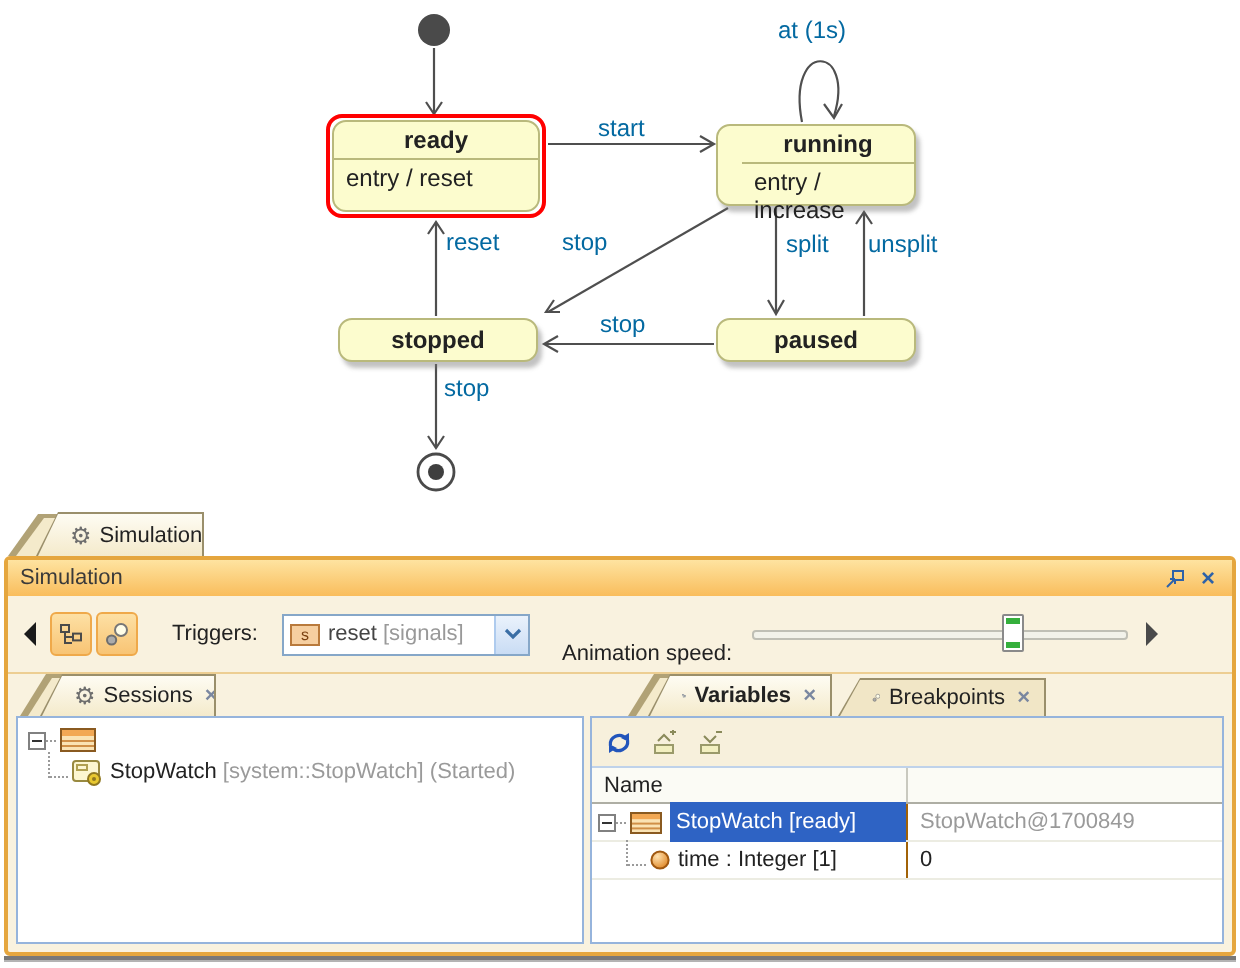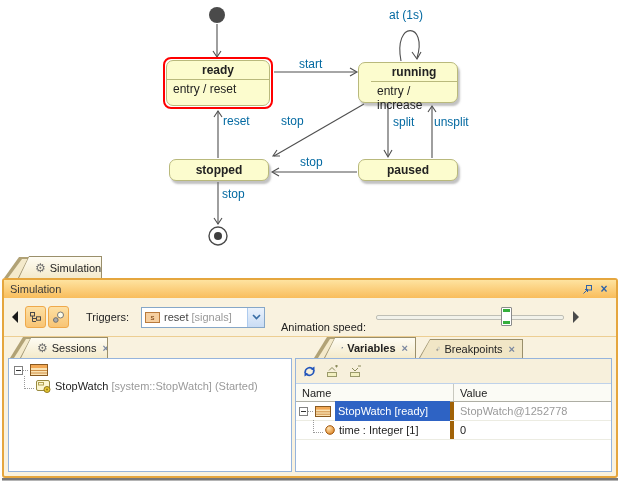--- a/index.html
+++ b/index.html
@@ -103,21 +103,21 @@
 
   #vars-toolbar{height:24px;background:#F7F0DC;border-bottom:1px solid #BFD2EA;display:flex;
       align-items:center;gap:9px;padding-left:7px;flex:0 0 auto;}
   #vars-header{height:17px;display:flex;align-items:center;background:#FBFBF5;
       border-bottom:1px solid #AEAEA4;flex:0 0 auto;}
   .col-name{width:158px;padding-left:6px;border-right:1px solid #C9C9BF;height:100%;
       display:flex;align-items:center;box-sizing:border-box;}
   .col-value{flex:1;padding-left:6px;}
   .vrow{height:18px;display:flex;align-items:center;border-bottom:1px solid #ECECE2;flex:0 0 auto;}
   .vrow .ncell{width:158px;flex:0 0 158px;display:flex;align-items:center;height:100%;
-      border-right:4px solid #a16207;box-sizing:border-box;padding-left:3px;}
+      border-right:1px solid #a16207;box-sizing:border-box;padding-left:3px;}
   .vrow .vcell{flex:1;padding-left:6px;}
   .name-hl{flex:1;display:flex;align-items:center;height:100%;}
 
   #under-window div{position:absolute;left:2px;width:616px;}
 
   svg{display:block;}
 </style>
 </head>
 <body>
 
@@ -352,41 +352,40 @@
           </svg>
           <svg width="14" height="13" viewBox="0 0 14 13">
             <line x1="10" y1="1" x2="13" y2="1" stroke="#8A8A5A"></line>
             <path d="M4,3 L7,6 L10,3" fill="none" stroke="#8A8A5A"></path>
             <rect x="2.5" y="7.5" width="9" height="4" fill="#F2EFC0" stroke="#9A9A6A"></rect>
           </svg>
         </div>
 
         <div id="vars-header">
           <span class="col-name">Name</span>
-          <span class="col-value">Value</span>
         </div>
 
         <div class="vrow">
           <span class="ncell">
             <svg class="expbox" viewBox="0 0 9 9">
               <rect x="0.5" y="0.5" width="8" height="8" fill="#fff" stroke="#818181"></rect>
               <line x1="2" y1="4.5" x2="7" y2="4.5" stroke="#333"></line>
             </svg>
             <span class="hdots"></span>
             <span class="ticon">
               <svg width="16" height="11" viewBox="0 0 16 11">
                 <rect x="0.5" y="0.5" width="15" height="10" fill="#FAE3B4" stroke="#8A5A20"></rect>
                 <rect x="1" y="1" width="14" height="2.6" fill="#F2A854"></rect>
                 <line x1="1" y1="5.8" x2="15" y2="5.8" stroke="#D09048"></line>
                 <line x1="1" y1="8.2" x2="15" y2="8.2" stroke="#D09048"></line>
               </svg>
             </span>
             <span class="name-hl sel">StopWatch [ready]</span>
           </span>
-          <span class="vcell dim">StopWatch@1252778</span>
+          <span class="vcell dim">StopWatch@1700849</span>
         </div>
 
         <div class="vrow">
           <span class="ncell" style="padding-left:17px;">
             <span class="elbow"></span>
             <span class="ticon">
               <svg width="10" height="10" viewBox="0 0 10 10">
                 <defs>
                   <radialGradient id="ball" cx="35%" cy="30%" r="75%">
                     <stop offset="0%" stop-color="#FFE2B0"></stop>

